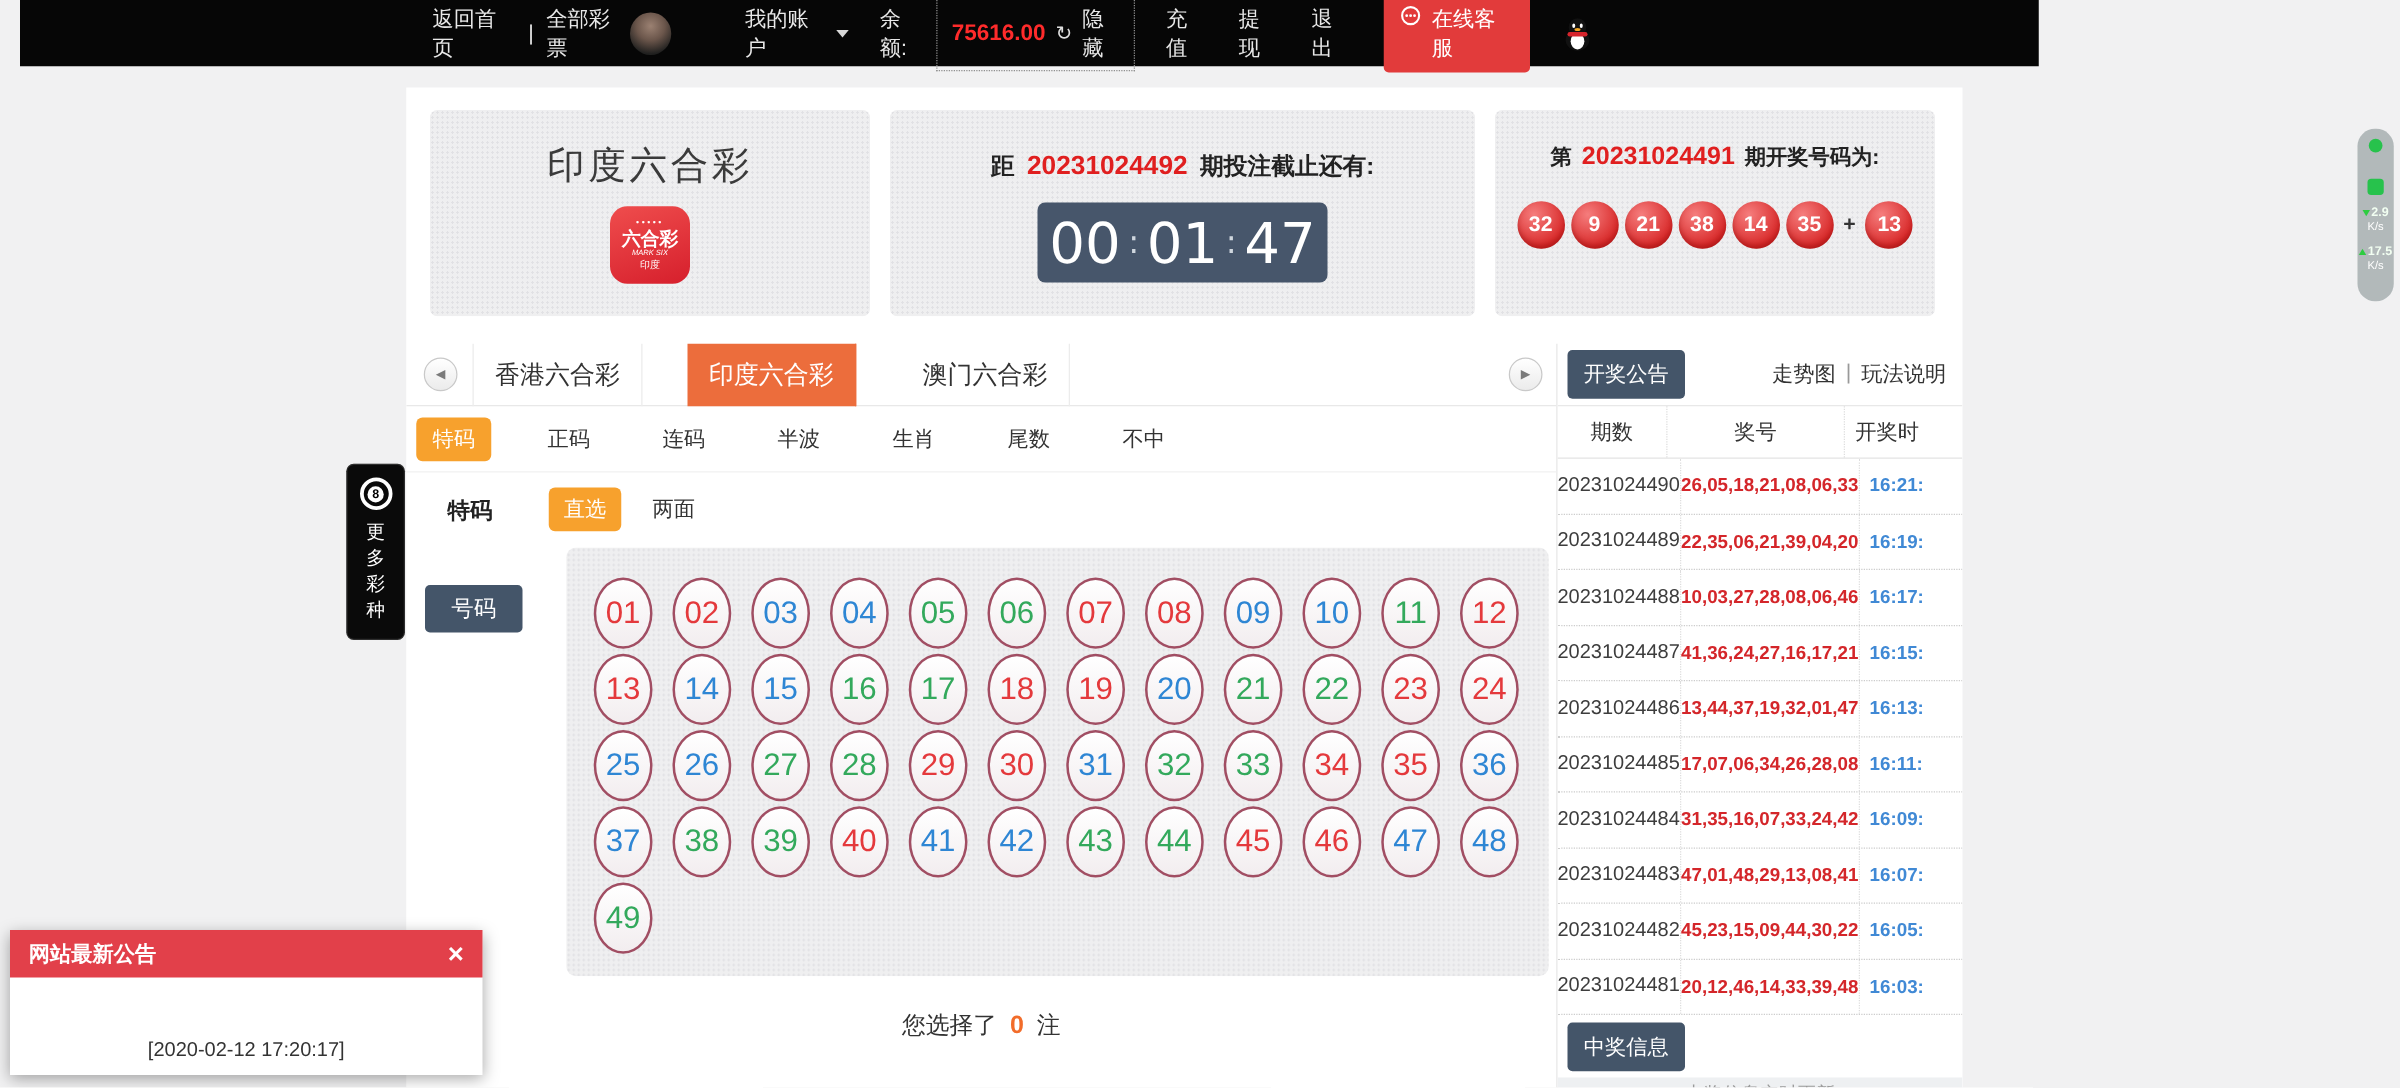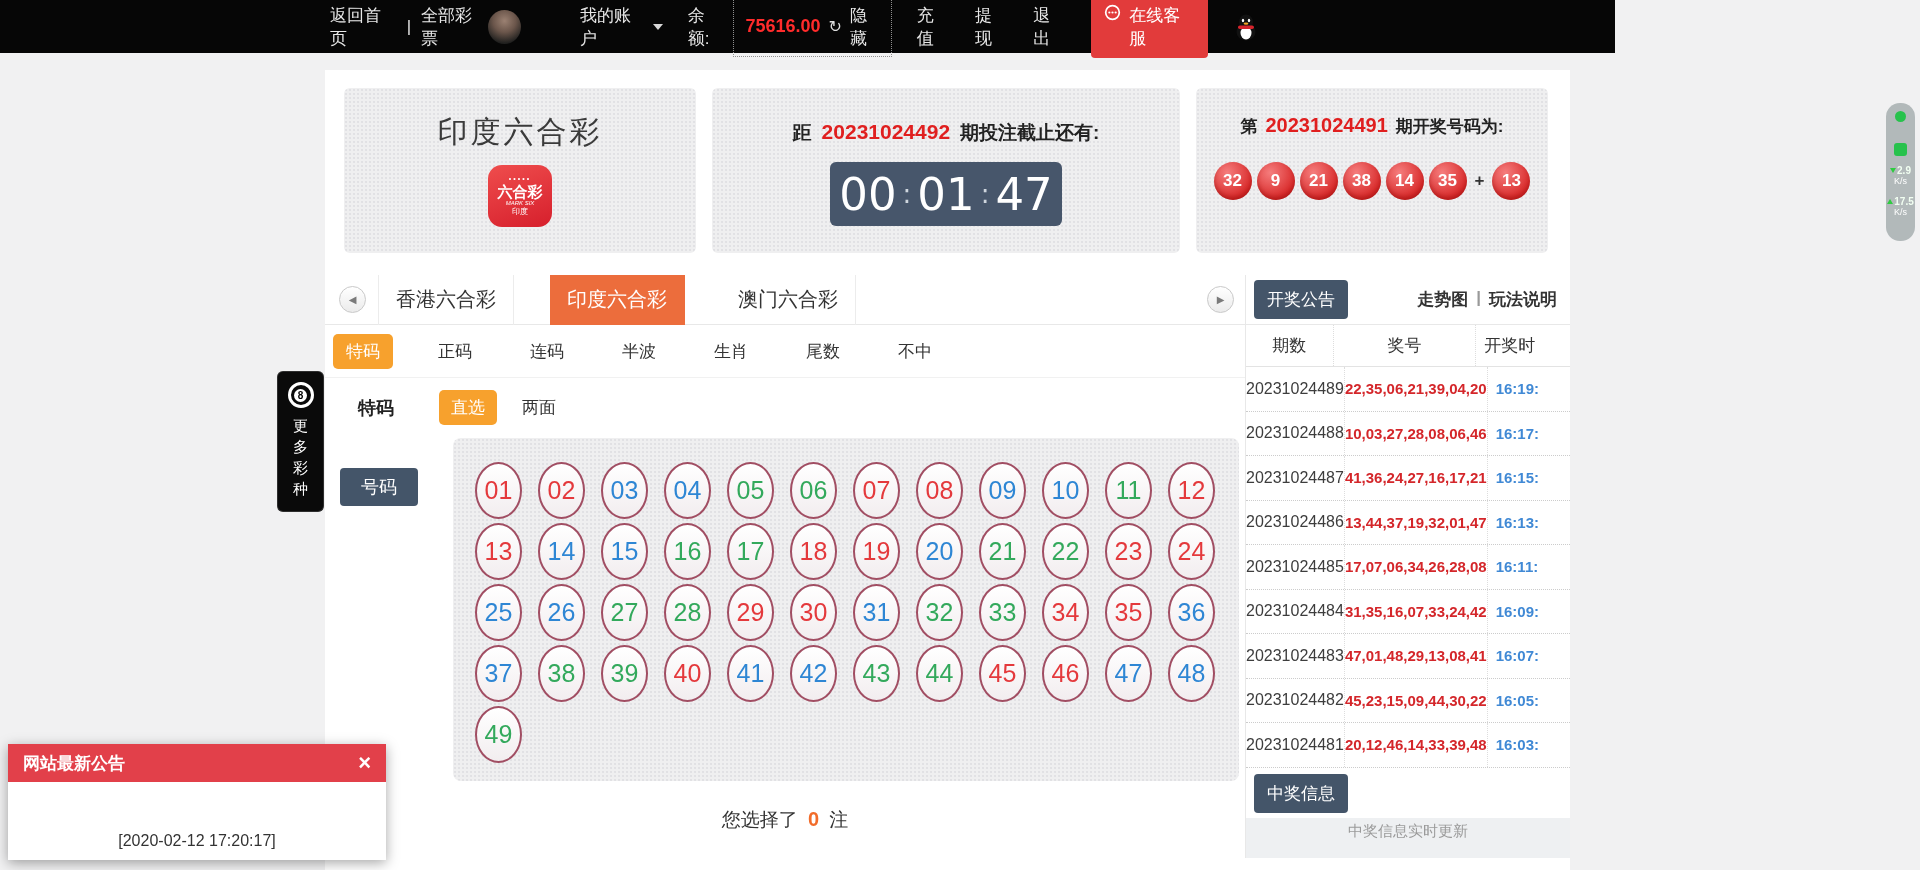--- a/index.html
+++ b/index.html
@@ -2,21 +2,21 @@
 <html><head>
 <meta charset="utf-8">
 <style>
   * { box-sizing: border-box; margin: 0; padding: 0; }
   html,body { width:1920px; height:870px; overflow:hidden; }
   body {
     font-family:"Liberation Sans","DejaVu Sans",sans-serif;
     background:#f1f1f2; position:relative; color:#333;
   }
   
-  .navbar{position:absolute;left:0;top:0;width:1615px;height:53px;background:#060606;
+  .navbar{position:absolute;left:16px;top:0;width:1615px;height:53px;background:#060606;
     display:flex;align-items:center;color:#e8e8e8;font-size:17px;z-index:30;}
   .nav-left{margin-left:330px;display:flex;align-items:center;gap:10px;}
   .nav-left span{cursor:pointer;}
   .nav-right{margin-left:auto;margin-right:356px;display:flex;align-items:center;gap:25px;}
   .avatar{width:34px;height:34px;border-radius:50%;
     background:radial-gradient(circle at 50% 32%,#9b8172 0%,#6b564b 40%,#20201f 78%);
     margin-right:34px;cursor:pointer;}
   .acct{display:flex;align-items:center;gap:7px;cursor:pointer;}
   .caret-down{width:0;height:0;border-left:5px solid transparent;border-right:5px solid transparent;
     border-top:6px solid #d8d8d8;display:inline-block;}
@@ -74,21 +74,21 @@
   .tabs{display:flex;height:50px;gap:36px;}
   .tab{padding:0 17px;display:flex;align-items:center;font-size:20px;color:#333;
     border-right:1px solid #ececec;cursor:pointer;}
   .tab:first-child{border-left:1px solid #ececec;}
   .tab.active{background:#ec6d3c;color:#fff;border-color:#ec6d3c;}
   
   .rp-top{height:50px;display:flex;align-items:center;border-bottom:1px solid #e8e8e8;}
   .slate-btn{background:#445569;color:#fff;border-radius:4px;padding:8px 13px;font-size:17px;
     cursor:pointer;display:inline-block;}
   .announce-btn{margin-left:8px;text-align:center;}
-  .trend-links{margin-left:auto;margin-right:13px;font-size:17px;color:#333;display:flex;gap:8px;font-weight:bold;}
+  .trend-links{margin-left:auto;margin-right:13px;font-size:17px;color:#333;display:flex;gap:8px;}
   .trend-links span{cursor:pointer;}
   .tl-div{color:#999;cursor:default;}
   
   .subtabs{display:flex;align-items:center;gap:32px;padding:9px 0 8px 8px;border-bottom:1px solid #f1f1f1;}
   .subtab{font-size:17px;color:#333;padding:6px 13px;border-radius:5px;cursor:pointer;}
   .subtab.active{background:#f7a12d;color:#fff;}
   
   .bet-row{display:flex;align-items:center;margin:12px 0 0 33px;gap:13px;}
   .bet-cat{font-weight:bold;font-size:18px;color:#222;margin-right:32px;}
   .mode{font-size:17px;color:#333;padding:6px 12px;border-radius:5px;cursor:pointer;}
@@ -355,20 +355,25 @@
           <span>玩法说明</span>
         </div>
       </div>
       <div class="rtable-head">
         <div class="hcell col-p">期数</div>
         <div class="hcell col-n">奖号</div>
         <div class="hcell col-t">开奖时</div>
       </div>
       <div id="results-body">
           <div class="rrow">
+            <div class="rcell p-cell">20231024490</div>
+            <div class="rcell n-cell">26,05,18,21,08,06,33</div>
+            <div class="rcell t-cell">16:21:</div>
+          </div>
+          <div class="rrow">
             <div class="rcell p-cell">20231024489</div>
             <div class="rcell n-cell">22,35,06,21,39,04,20</div>
             <div class="rcell t-cell">16:19:</div>
           </div>
           <div class="rrow">
             <div class="rcell p-cell">20231024488</div>
             <div class="rcell n-cell">10,03,27,28,08,06,46</div>
             <div class="rcell t-cell">16:17:</div>
           </div>
           <div class="rrow">

